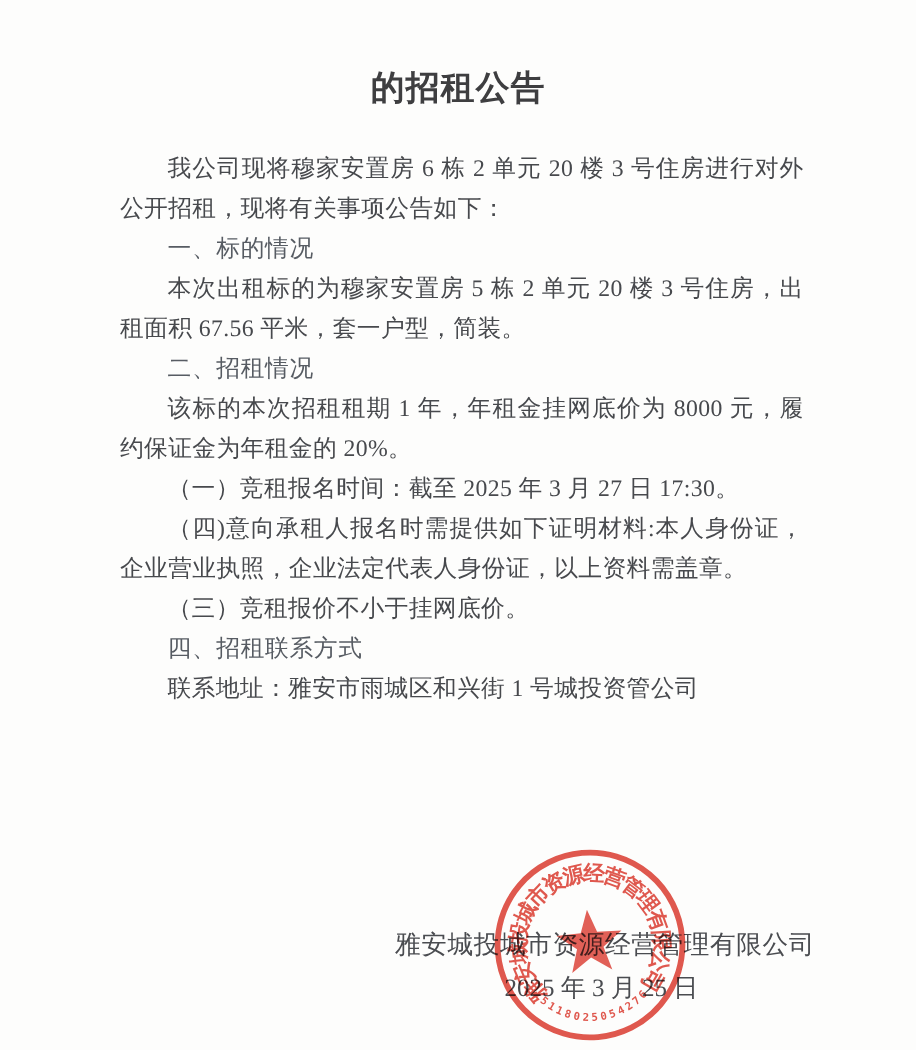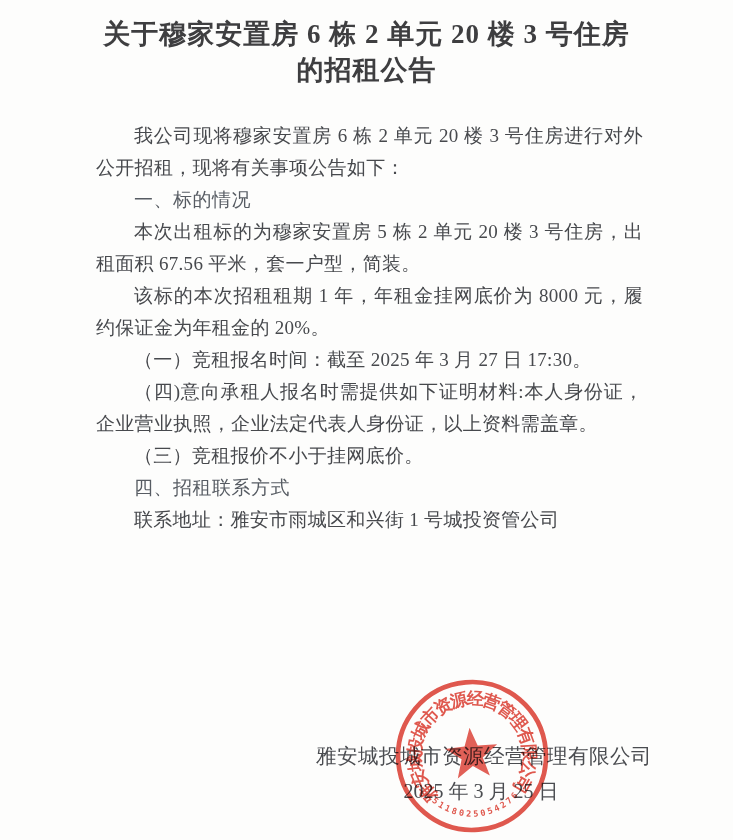--- a/index.html
+++ b/index.html
@@ -47,28 +47,29 @@
     fill:var(--seal); font-size:8.5px; font-weight:700; letter-spacing:2.4px;
     font-family:"DejaVu Sans Mono","Liberation Mono",monospace;
   }
 </style>
 </head>
 <body>
 
 <div class="page">
 
   <h1 class="title">
-    <span>关于穆家安置房 6 栋 2 单元 20 楼 3 号住房</span><br>
+    <br>
     <span>的招租公告</span>
   </h1>
 
   <div class="doc-body">
     <p class="para">我公司现将穆家安置房 6 栋 2 单元 20 楼 3 号住房进行对外公开招租，现将有关事项公告如下：</p>
     <p class="heading">一、标的情况</p>
     <p class="para">本次出租标的为穆家安置房 5 栋 2 单元 20 楼 3 号住房，出租面积 67.56 平米，套一户型，简装。</p>
+    <p class="heading">二、招租情况</p>
     <p class="para">该标的本次招租租期 1 年，年租金挂网底价为 8000 元，履约保证金为年租金的 20%。</p>
     <p class="para">（一）竞租报名时间：截至 2025 年 3 月 27 日 17:30。</p>
     <p class="para">（四)意向承租人报名时需提供如下证明材料:本人身份证，企业营业执照，企业法定代表人身份证，以上资料需盖章。</p>
     <p class="para">（三）竞租报价不小于挂网底价。</p>
     <p class="heading">四、招租联系方式</p>
     <p class="para">联系地址：雅安市雨城区和兴街 1 号城投资管公司</p>
   </div>
 
   <div class="footer">
     <div class="company">雅安城投城市资源经营管理有限公司</div>

